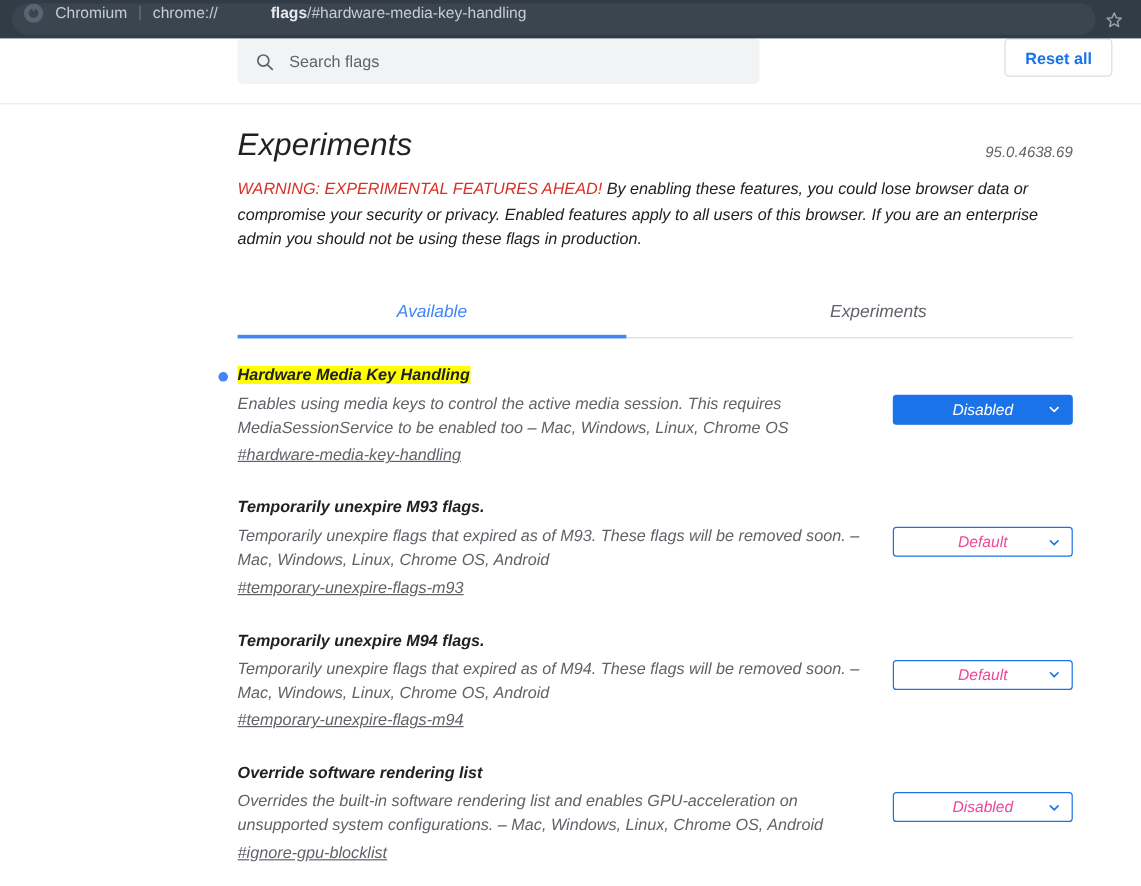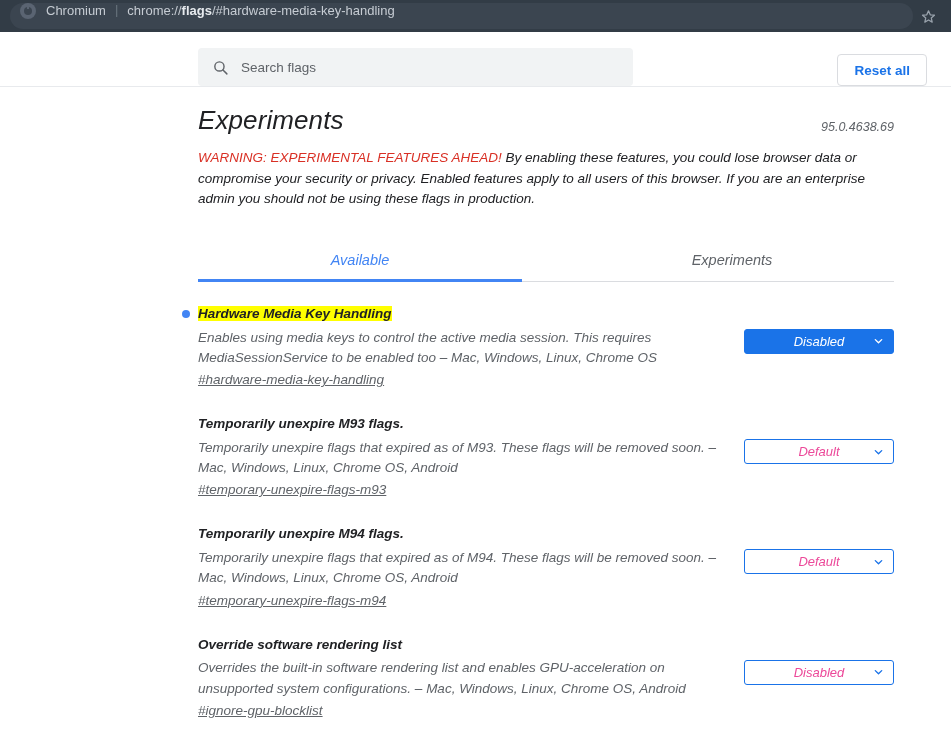--- a/index.html
+++ b/index.html
@@ -69,38 +69,38 @@
     color: #6a747f;
     font-size: 13px;
     margin: 0 9px;
     line-height: 1;
   }
   .url-text {
     color: #c6ccd3;
     font-size: 13px;
     white-space: nowrap;
   }
-  .url-text b { color: #e6eaee; font-weight: bold; }
+  .url-text b { color: #e6eaee; font-weight: bold; margin-left: 44px; }
   .star-icon {
     flex: 0 0 auto;
     width: 22px;
     height: 22px;
     margin-right: 6px;
     display: flex;
     align-items: center;
     justify-content: center;
   }
 
   
   .search-header {
     height: 55px;
     background: #ffffff;
     border-bottom: 1px solid #e8eaed;
     display: flex;
-    align-items: flex-end;
+    align-items: flex-start;
     padding: 0 24px 0 198px;
   }
   .search-box {
     width: 435px;
     height: 38px;
     background: #f1f3f4;
     border-radius: 4px;
     display: flex;
     align-items: center;
     padding: 0 14px;

